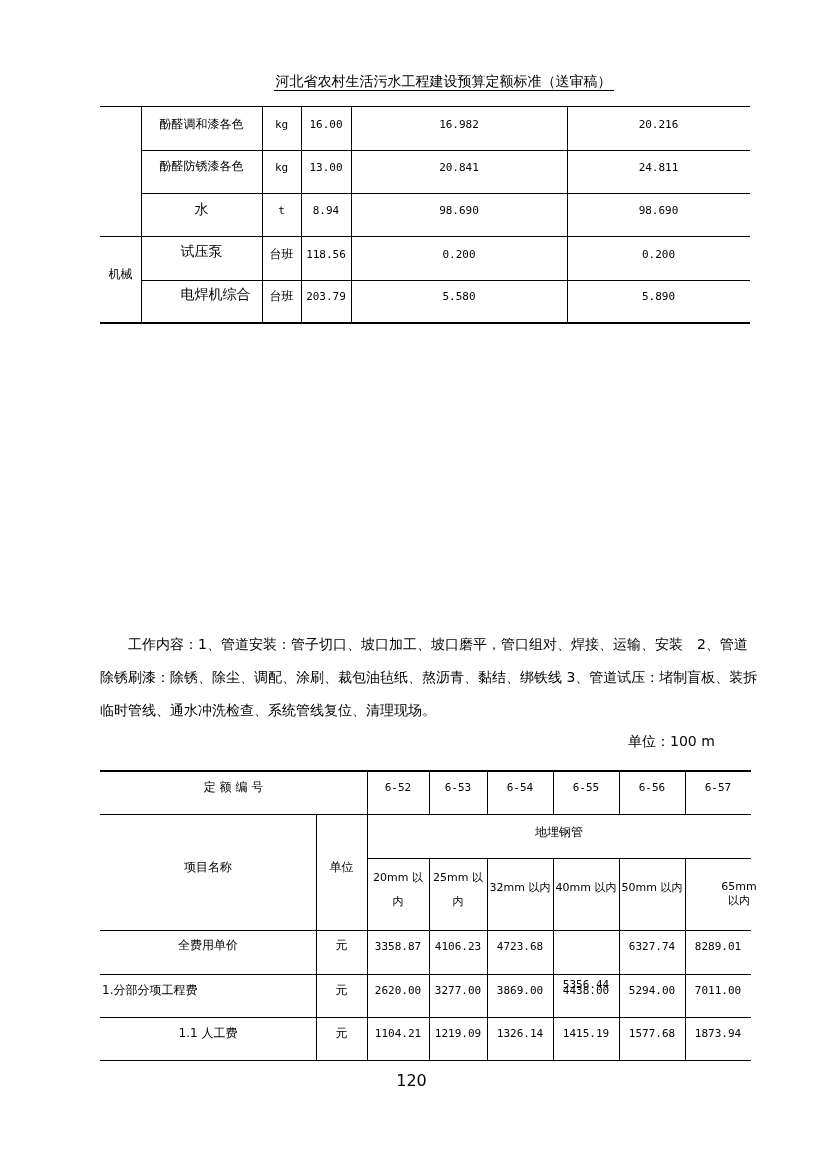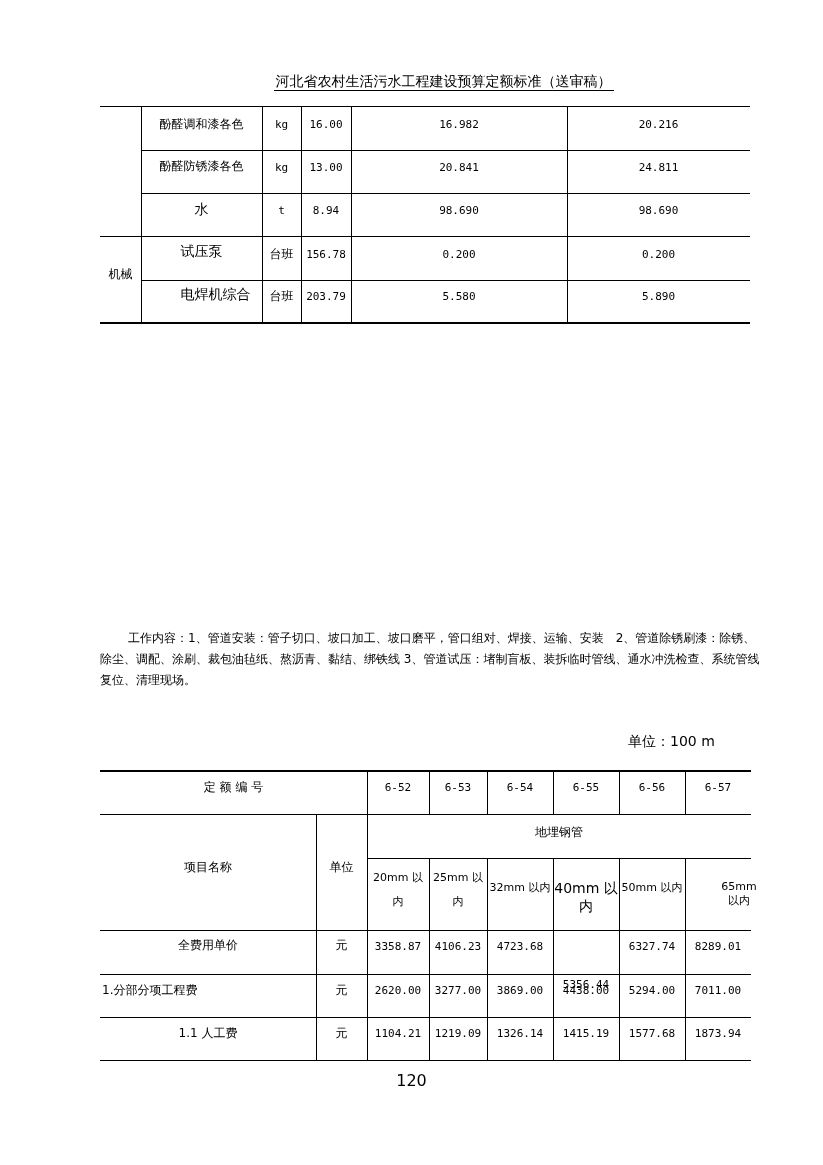--- a/index.html
+++ b/index.html
@@ -6,21 +6,21 @@
   body { width: 823px; height: 1165px; position: relative; overflow: hidden;
          font-family: "DejaVu Sans", "Liberation Sans", sans-serif; color: #000; }
   .abs { position: absolute; }
   .title { left: 0; width: 823px; top: 73px; text-align: center; font-size: 14px; padding-left: 32px; }
   .title span { border-bottom: 1px solid #000; padding: 0 2px 1px; }
   .hline { position: absolute; background: #000; }
   .vline { position: absolute; background: #000; width: 1px; }
   .cell { position: absolute; display: flex; align-items: flex-start; justify-content: center;
           text-align: center; font-size: 12px; box-sizing: border-box; }
   .num { font-family: "DejaVu Sans Mono", "Liberation Mono", monospace; font-size: 11px; }
-  .para { left: 100px; width: 660px; font-size: 12px; line-height: 21px; top: 628px; text-indent: 28px; }
+  .para { left: 100px; width: 660px; font-size: 14px; line-height: 33px; top: 628px; text-indent: 28px; }
   .unit { left: 628px; width: 152px; top: 733px; font-size: 14px; text-align: left; }
   .page-num { left: 0; width: 823px; top: 1071px; text-align: center; font-size: 16px; }
   .bold { font-weight: normal; }
 </style>
 </head>
 <body>
 
 <div class="abs title"><span>河北省农村生活污水工程建设预算定额标准（送审稿）</span></div>
 
 <div>
@@ -60,21 +60,21 @@
     <div class="cell" style="left:141px;width:121px;top:201px;font-size:14px;">水</div>
     <div class="cell num" style="left:262px;width:39px;top:204px;">t</div>
     <div class="cell num" style="left:301px;width:50px;top:204px;">8.94</div>
     <div class="cell num" style="left:351px;width:216px;top:204px;">98.690</div>
     <div class="cell num" style="left:567px;width:183px;top:204px;">98.690</div>
   </div>
 
   <div>
     <div class="cell" style="left:141px;width:121px;top:243px;font-size:14px;">试压泵</div>
     <div class="cell" style="left:262px;width:39px;top:246px;">台班</div>
-    <div class="cell num" style="left:301px;width:50px;top:248px;">156.78</div>
+    <div class="cell num" style="left:301px;width:50px;top:248px;">118.56</div>
     <div class="cell num" style="left:351px;width:216px;top:248px;">0.200</div>
     <div class="cell num" style="left:567px;width:183px;top:248px;">0.200</div>
   </div>
 
   <div>
     <div class="cell" style="left:141px;width:121px;top:286px;font-size:14px;margin-left:14px;">电焊机综合</div>
     <div class="cell" style="left:262px;width:39px;top:288px;">台班</div>
     <div class="cell num" style="left:301px;width:50px;top:290px;">203.79</div>
     <div class="cell num" style="left:351px;width:216px;top:290px;">5.580</div>
     <div class="cell num" style="left:567px;width:183px;top:290px;">5.890</div>
@@ -116,21 +116,21 @@
   <div class="cell num" style="left:619px;width:66px;top:781px;">6-56</div>
   <div class="cell num" style="left:685px;width:66px;top:781px;">6-57</div>
 
   <div class="cell" style="left:100px;width:216px;top:859px;">项目名称</div>
   <div class="cell" style="left:316px;width:51px;top:859px;">单位</div>
   <div class="cell" style="left:367px;width:384px;top:824px;">地埋钢管</div>
 
   <div class="cell" style="left:370px;width:56px;top:866px;font-size:11px;line-height:24px;">20mm 以内</div>
   <div class="cell" style="left:432px;width:52px;top:866px;font-size:11px;line-height:24px;">25mm 以内</div>
   <div class="cell" style="left:487px;width:66px;top:880px;font-size:11px;">32mm 以内</div>
-  <div class="cell" style="left:553px;width:66px;top:880px;font-size:14px;">40mm 以内</div>
+  <div class="cell" style="left:553px;width:66px;top:880px;font-size:11px;">40mm 以内</div>
   <div class="cell" style="left:619px;width:66px;top:880px;font-size:11px;">50mm 以内</div>
   <div class="cell" style="left:685px;width:66px;top:880px;font-size:11px;padding-left:42px;">65mm 以内</div>
 
   <div>
     <div class="cell bold" style="left:100px;width:216px;top:937px;">全费用单价</div>
     <div class="cell" style="left:316px;width:51px;top:937px;">元</div>
     <div class="cell num" style="left:367px;width:62px;top:940px;">3358.87</div>
     <div class="cell num" style="left:429px;width:58px;top:940px;">4106.23</div>
     <div class="cell num" style="left:487px;width:66px;top:940px;">4723.68</div>
     <div class="cell num" style="left:553px;width:66px;top:978px;">5356.44</div>

